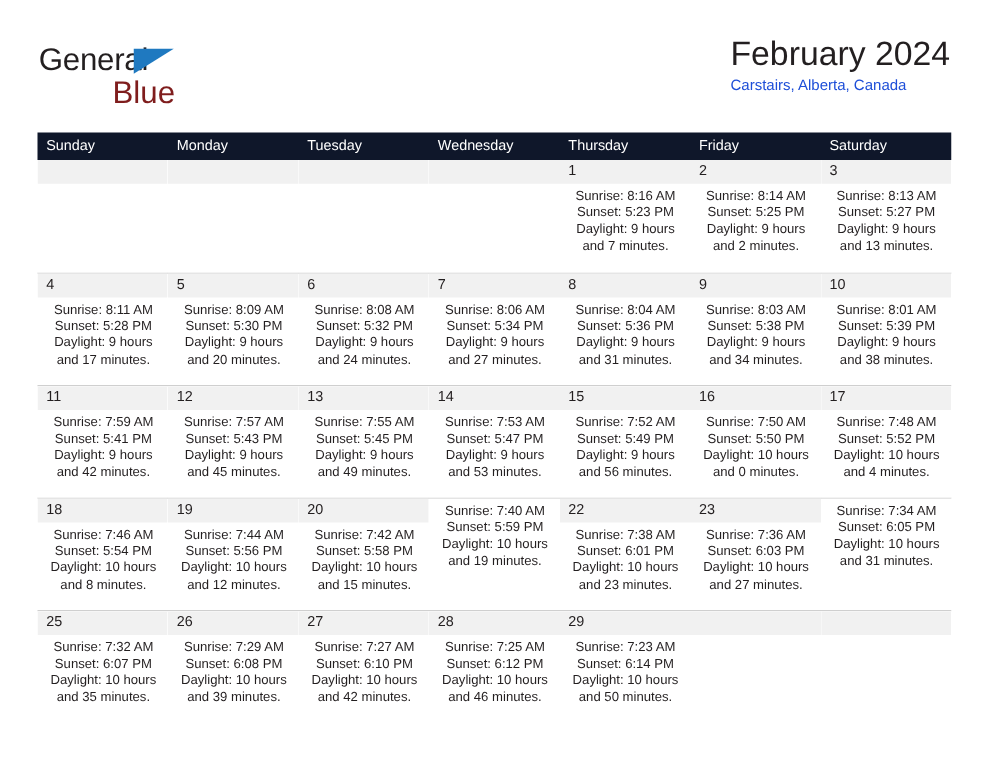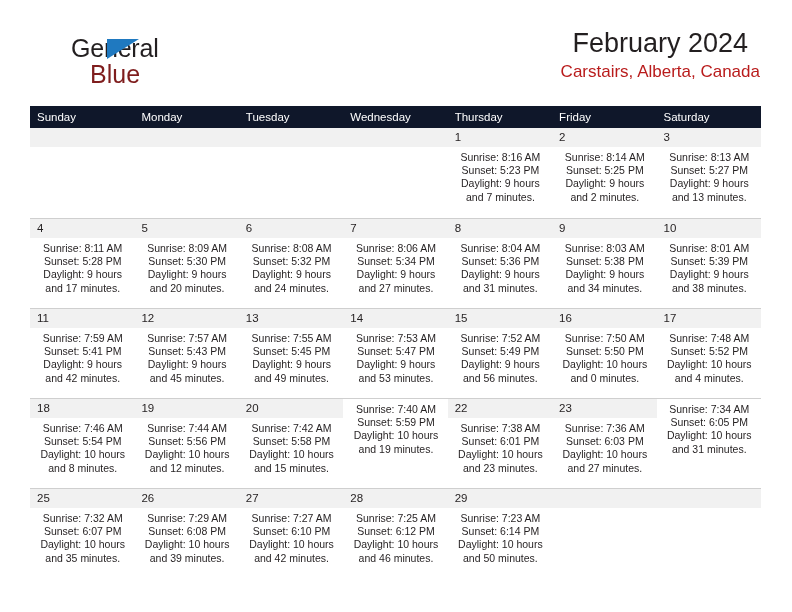--- a/index.html
+++ b/index.html
@@ -38,21 +38,20 @@
   }
   .brand-general {
     font-size: 25px;
     letter-spacing: -0.2px;
     color: #231f20;
     line-height: 1;
     display: block;
     position: absolute;
     left: 1px;
     top: 0px;
-    margin-left: 40px;
   }
   .brand-triangle {
     position: absolute;
     left: 77px;
     top: 3px;
     width: 0;
     height: 0;
     border-left: 32px solid #1f79c0;
     border-bottom: 20px solid transparent;
   }
@@ -62,31 +61,31 @@
     line-height: 1;
     display: block;
     position: absolute;
     left: 60px;
     top: 26px;
   }
   .title-block {
     position: absolute;
     right: 0;
     top: 0;
-    text-align: center;
+    text-align: left;
   }
   .cal-title {
     font-size: 27px;
     color: #231f20;
     line-height: 1.15;
     white-space: nowrap;
   }
   .cal-subtitle {
-    font-size: 17px;
-    color: #b91c1c;
+    font-size: 12px;
+    color: #1d4ed8;
     line-height: 1.5;
     white-space: nowrap;
   }
 
   
   .calendar {
     position: absolute;
     left: 30px;
     top: 106px;
     width: 731px;

